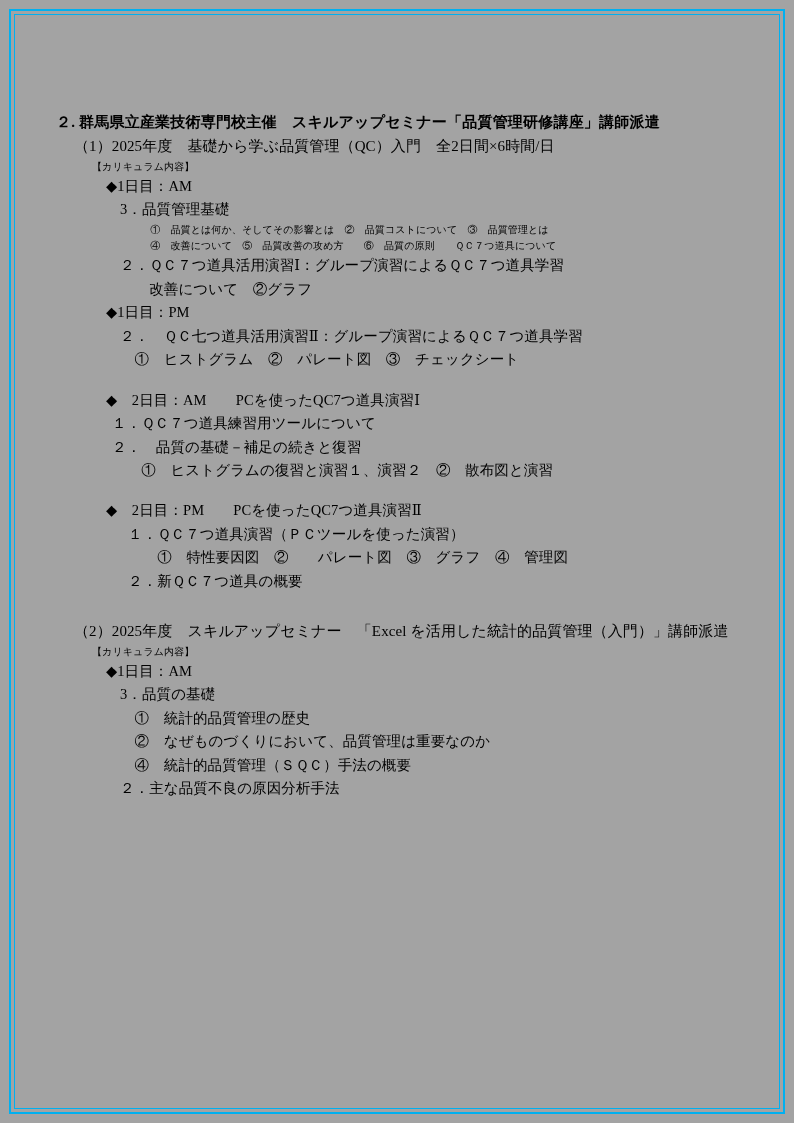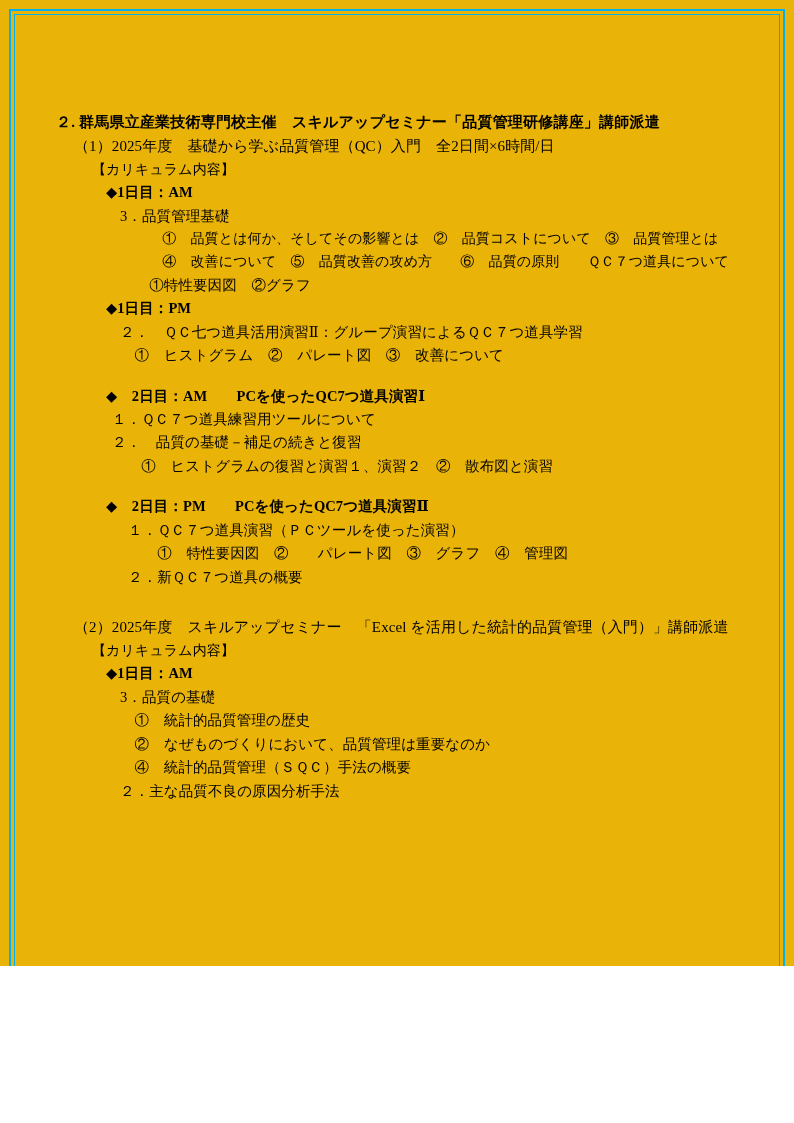--- a/index.html
+++ b/index.html
@@ -7,22 +7,22 @@
     padding: 0;
     background: #ffffff;
   }
   body {
     font-family: "Liberation Serif", "DejaVu Serif", serif;
     color: #000000;
   }
   .page {
     position: relative;
     width: 794px;
-    height: 966px;
-    background: #eab308;
+    height: 1123px;
+    background: #a3a3a3;
     box-sizing: border-box;
     overflow: hidden;
   }
   .frame-outer {
     position: absolute;
     left: 9px;
     top: 9px;
     width: 776px;
     height: 1105px;
     border: 2px solid #00b0f0;
@@ -43,33 +43,33 @@
     top: 110px;
     width: 680px;
   }
   .line {
     font-size: 14.5px;
     line-height: 1.62;
     white-space: pre;
     letter-spacing: 0.1px;
   }
   .b {
-    font-weight: bold;
+    font-weight: normal;
   }
   .heading-main {
     font-weight: bold;
     font-size: 15px;
     letter-spacing: 0.2px;
   }
   .sub-head {
     font-size: 15px;
     letter-spacing: 0.1px;
   }
   .small {
-    font-size: 14px;
+    font-size: 10px;
   }
   .spacer-md { height: 17px; }
   .spacer-lg { height: 26px; }
 </style>
 </head>
 <body>
 
 <div class="page">
 
   <div class="frame-outer"></div>
@@ -84,29 +84,30 @@
 
       <div style="padding-left:18px">
         <div class="line small">【カリキュラム内容】</div>
 
         <div style="padding-left:14px">
           <div class="line b">◆1日目：AM</div>
           <div style="padding-left:14px">
             <div class="line">3．品質管理基礎</div>
             <div class="line small">　　　①　品質とは何か、そしてその影響とは　②　品質コストについて　③　品質管理とは</div>
             <div class="line small">　　　④　改善について　⑤　品質改善の攻め方　　⑥　品質の原則　　ＱＣ７つ道具について</div>
-            <div class="line">　　①特性要因図　②グラフ</div>
+            <div class="line">２．ＱＣ７つ道具活用演習Ⅰ：グループ演習によるＱＣ７つ道具学習</div>
+            <div class="line">　　改善について　②グラフ</div>
           </div>
         </div>
 
         <div style="padding-left:14px">
           <div class="line b">◆1日目：PM</div>
           <div style="padding-left:14px">
             <div class="line">２．　ＱＣ七つ道具活用演習Ⅱ：グループ演習によるＱＣ７つ道具学習</div>
-            <div class="line">　①　ヒストグラム　②　パレート図　③　改善について</div>
+            <div class="line">　①　ヒストグラム　②　パレート図　③　チェックシート</div>
           </div>
         </div>
 
         <div class="spacer-md"></div>
 
         <div style="padding-left:14px">
           <div class="line b">◆　2日目：AM　　PCを使ったQC7つ道具演習Ⅰ</div>
           <div style="padding-left:6px">
             <div class="line">１．ＱＣ７つ道具練習用ツールについて</div>
             <div class="line">２．　品質の基礎－補足の続きと復習</div>

